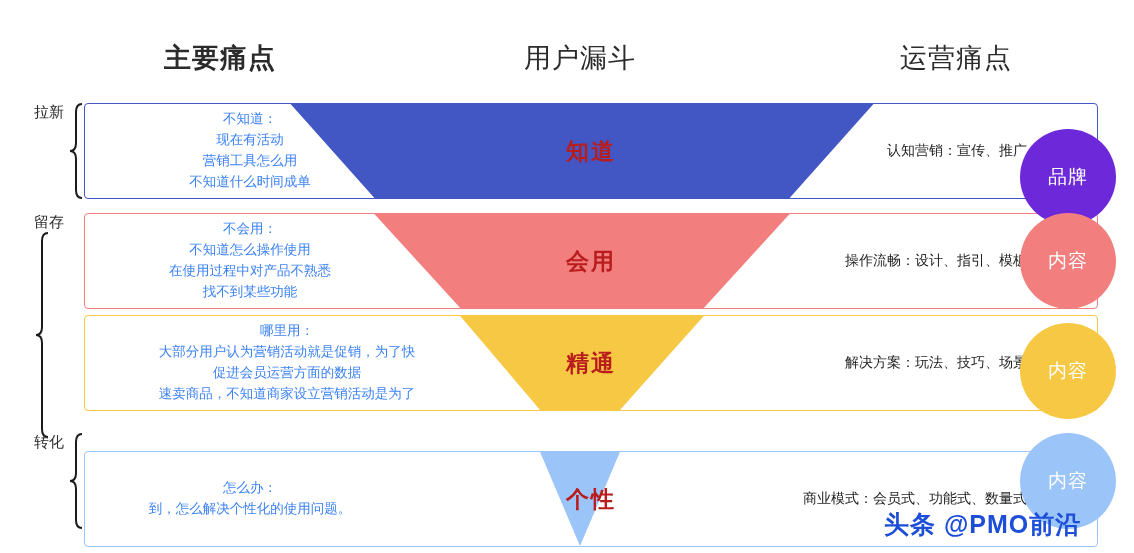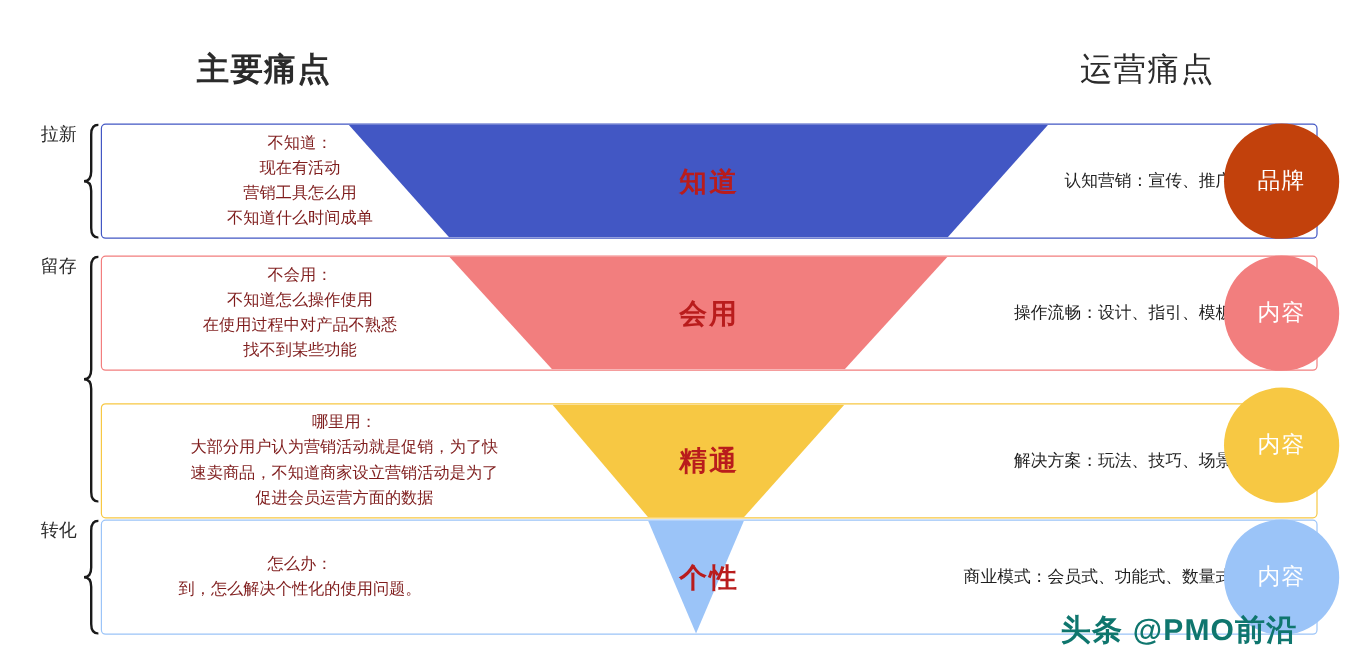--- a/index.html
+++ b/index.html
@@ -48,22 +48,22 @@
     width: 1014px;
     height: 96px;
     box-sizing: border-box;
     border: 1.5px solid #4257C4;
     border-radius: 4px;
     background: #ffffff;
     overflow: hidden;
   }
   .row-0 { top: 8px;   }
   .row-1 { top: 118px; }
-  .row-2 { top: 241px; }
-  .row-3 { top: 338px; }
+  .row-2 { top: 220px; }
+  .row-3 { top: 356px; }
 
   
   .funnel {
     position: absolute;
     top: 0;
     height: 100%;
     left: 0;
     width: 100%;
   }
   .funnel svg { display: block; width: 100%; height: 100%; }
@@ -74,21 +74,21 @@
     top: 0;
     left: 0;
     width: 330px;
     height: 100%;
     display: flex;
     flex-direction: column;
     align-items: center;
     justify-content: center;
     font-size: 13.5px;
     line-height: 1.55;
-    color: #7f1d1d;
+    color: #3b82f6;
     text-align: center;
     z-index: 3;
     pointer-events: none;
   }
   .pain-text .pt-line { white-space: nowrap; }
   .pain-text.wide { width: 400px; left: 2px; }
 
   
   .stage-label {
     position: absolute;
@@ -170,44 +170,45 @@
   .bg-1 { top: 118px; height: 206px; }
   .bg-2 { top: 338px; height: 96px;  }
 
   
   .watermark {
     position: absolute;
     left: 884px;
     top: 508px;
     font-size: 25px;
     font-weight: bold;
-    color: #0f766e;
+    color: #1d4ed8;
     letter-spacing: 1px;
     white-space: nowrap;
     z-index: 10;
   }
 </style>
 </head>
 <body>
 
 <div class="headers">
   <div class="col-header hdr-1">主要痛点</div>
+  <div class="col-header hdr-2">用户漏斗</div>
   <div class="col-header hdr-3">运营痛点</div>
 </div>
 
 <div class="bracket-group bg-0" style="top:103px;height:96px;">
   <div class="bracket-label">拉新</div>
   <div class="bracket-shape">
     <svg width="16" height="96" viewBox="0 0 16 96">
       <path d="M14 1 Q8 1 8 9 L8 40 Q8 48 2 48 Q8 48 8 56 L8 87 Q8 95 14 95" fill="none" stroke="#1a1a1a" stroke-width="2"></path>
     </svg>
   </div>
 </div>
 
-<div class="bracket-group bg-1" style="top:213px;height:206px;">
+<div class="bracket-group bg-1" style="top:213px;height:206px;flex-direction:column;">
   <div class="bracket-label">留存</div>
   <div class="bracket-shape">
     <svg width="16" height="206" viewBox="0 0 16 206">
       <path d="M14 1 Q8 1 8 9 L8 95 Q8 103 2 103 Q8 103 8 111 L8 197 Q8 205 14 205" fill="none" stroke="#1a1a1a" stroke-width="2"></path>
     </svg>
   </div>
 </div>
 
 <div class="bracket-group bg-2" style="top:433px;height:96px;">
   <div class="bracket-label">转化</div>
@@ -258,22 +259,22 @@
 
   <div class="row row-2" style="border-color:#F7C843;">
     <div class="funnel">
       <svg viewBox="0 0 1014 96" preserveAspectRatio="none">
         <polygon points="376,0 620,0 536,96 456,96" fill="#F7C843"></polygon>
       </svg>
     </div>
     <div class="pain-text wide">
       <div class="pt-line">哪里用：</div>
       <div class="pt-line">大部分用户认为营销活动就是促销，为了快</div>
+      <div class="pt-line">促进会员运营方面的数据</div>
       <div class="pt-line">速卖商品，不知道商家设立营销活动是为了</div>
-      <div class="pt-line">促进会员运营方面的数据</div>
     </div>
     <div class="stage-label sl-2">
       <span>精通</span>
     </div>
     <div class="ops-text">解决方案：玩法、技巧、场景</div>
   </div>
 
   <div class="row row-3" style="border-color:#9BC4F8;">
     <div class="funnel">
       <svg viewBox="0 0 1014 96" preserveAspectRatio="none">
@@ -283,21 +284,21 @@
     <div class="pain-text">
       <div class="pt-line">怎么办：</div>
       <div class="pt-line">到，怎么解决个性化的使用问题。</div>
     </div>
     <div class="stage-label sl-3">
       <span>个性</span>
     </div>
     <div class="ops-text">商业模式：会员式、功能式、数量式</div>
   </div>
 
-  <div class="circle circle-0" style="background:#c2410c;">
+  <div class="circle circle-0" style="background:#6d28d9;margin-top:26px;">
     <span>品牌</span>
   </div>
   <div class="circle circle-1" style="background:#F27E7E;">
     <span>内容</span>
   </div>
   <div class="circle circle-2" style="background:#F7C843;">
     <span>内容</span>
   </div>
   <div class="circle circle-3" style="background:#9BC4F8;">
     <span>内容</span>

